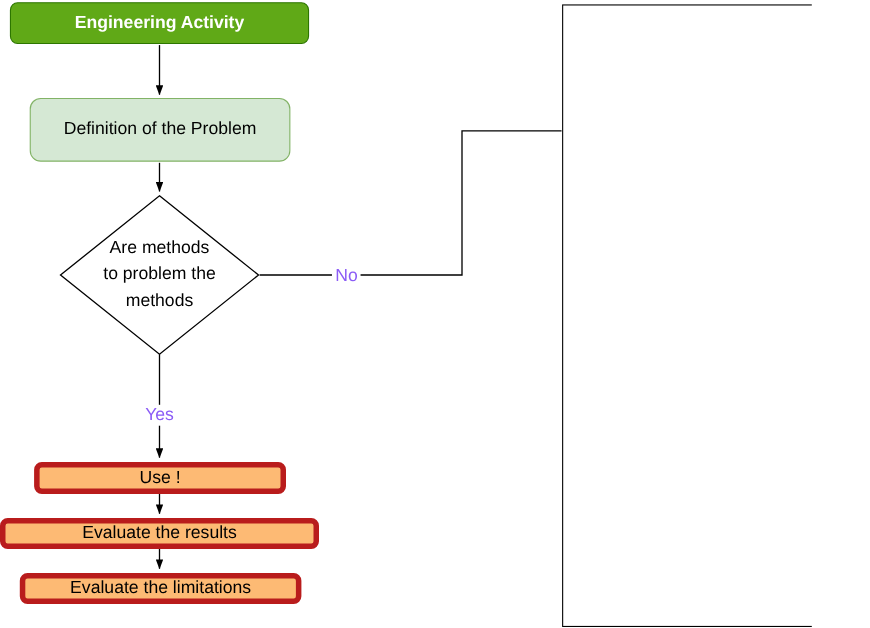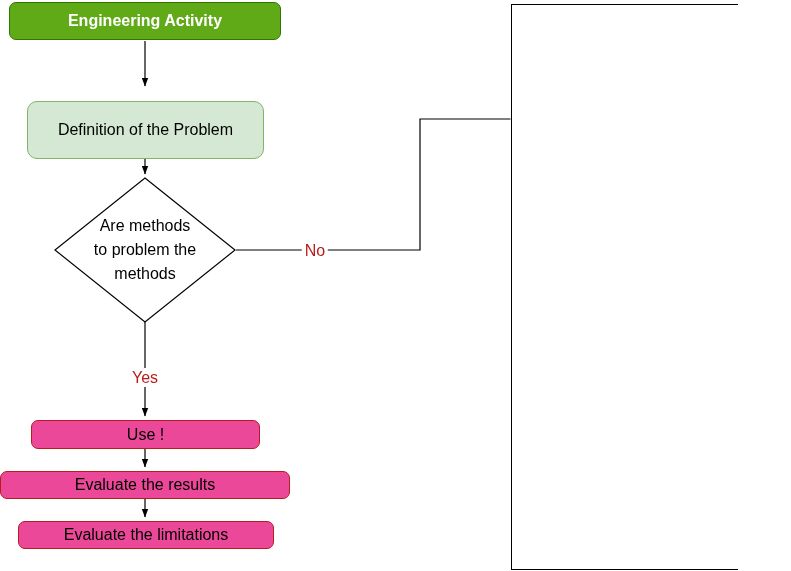--- a/index.html
+++ b/index.html
@@ -18,37 +18,36 @@
   }
   .node {
     position: absolute;
     box-sizing: border-box;
     display: flex;
     align-items: center;
     justify-content: center;
     text-align: center;
     font-size: 16px;
     color: #000000;
-    background: #ec4899;
-    border: 1px solid #b91c1c;
+    background: #fdba74;
+    border: 5px solid #b91c1c;
   }
   .node-start {
     left: 9px; top: 2px; width: 272px; height: 38px;
     background: #60a917;
     border: 1px solid #2d7600;
     border-radius: 7px;
     color: #ffffff;
     font-weight: bold;
   }
   .node-definition {
     left: 27px; top: 89px; width: 237px; height: 58px;
     background: #d5e8d4;
     border: 1px solid #82b366;
     border-radius: 10px;
-    margin-top: 12px;
   }
   .decision-label {
     position: absolute;
     left: 85px; top: 214px; width: 120px; height: 72px;
     display: flex;
     flex-direction: column;
     align-items: center;
     justify-content: center;
     text-align: center;
     font-size: 16px;
@@ -75,21 +74,21 @@
     background: #ffffff;
     border: 1px solid #000000;
   }
   .edge-label {
     position: absolute;
     transform: translateX(-50%);
     background: #ffffff;
     padding: 0 3px;
     font-size: 16px;
     line-height: 19px;
-    color: #b91c1c;
+    color: #8b5cf6;
   }
   .edge-label-yes { left: 145px; top: 336px; margin-top: 32px; }
   .edge-label-no  { left: 315px; top: 241px; }
 </style>
 </head>
 <body>
 
 <div class="canvas">
 
   <svg class="edge-layer" viewBox="0 0 791 571" xmlns="http://www.w3.org/2000/svg">

